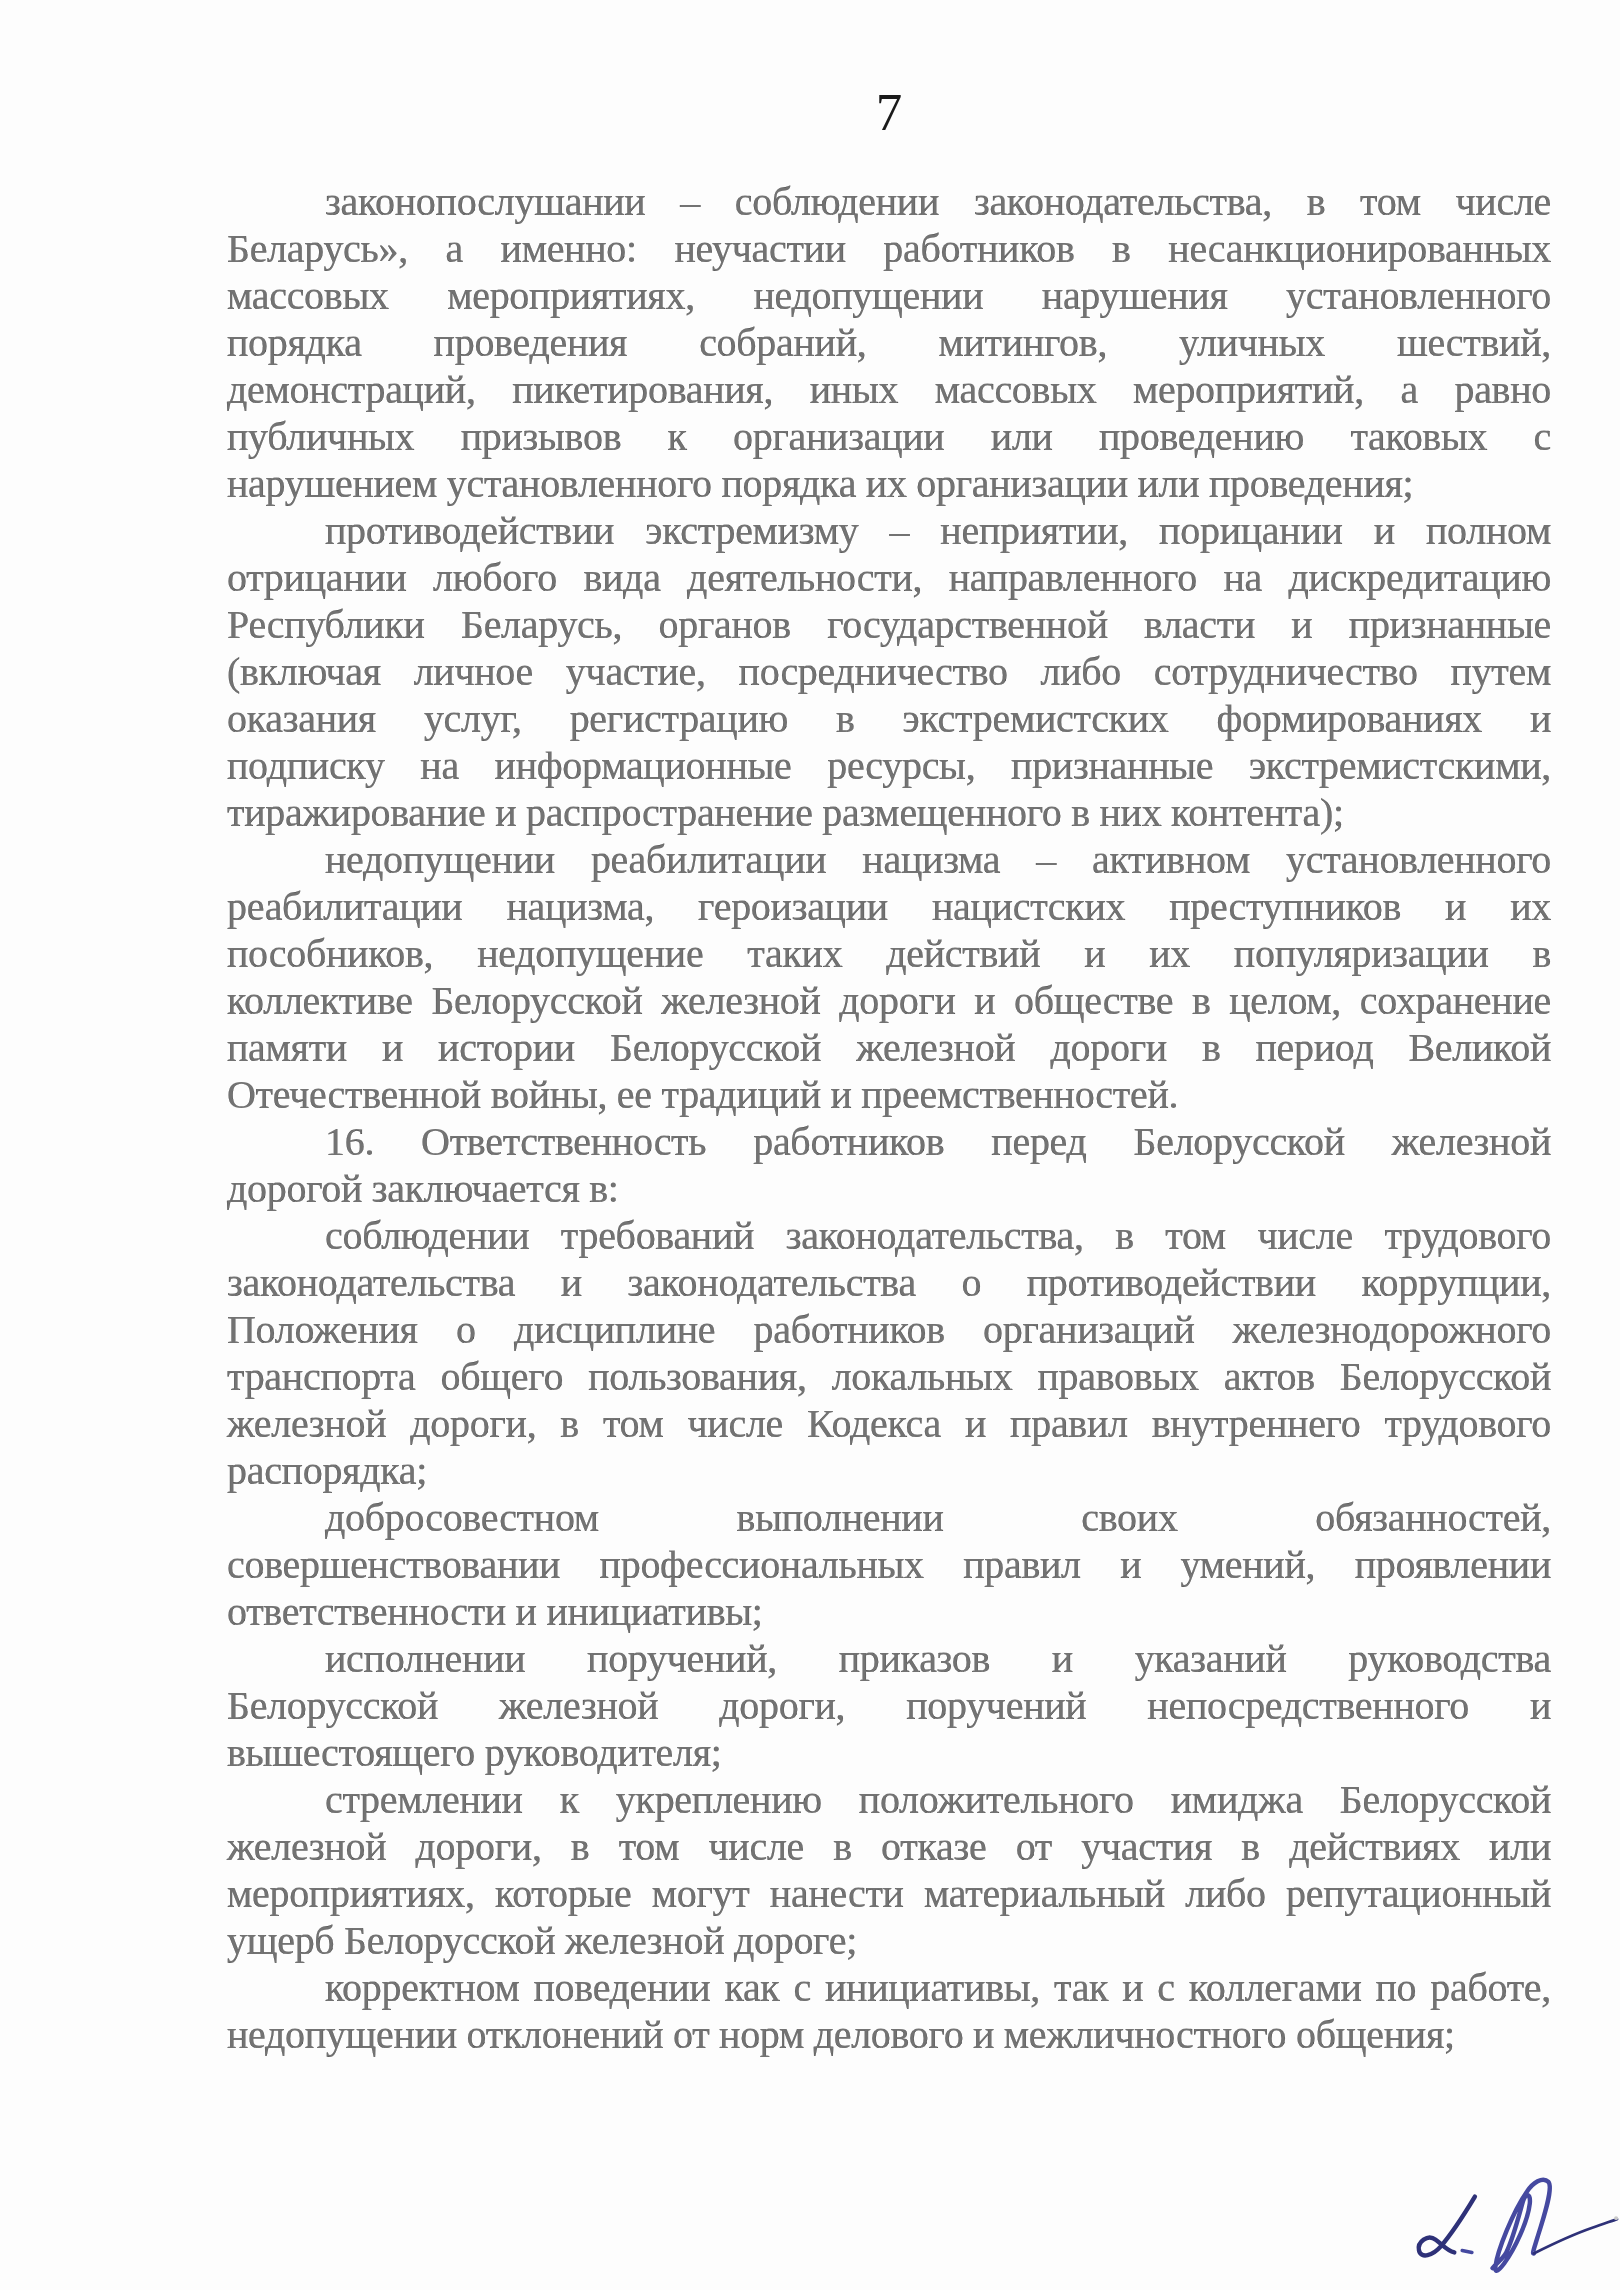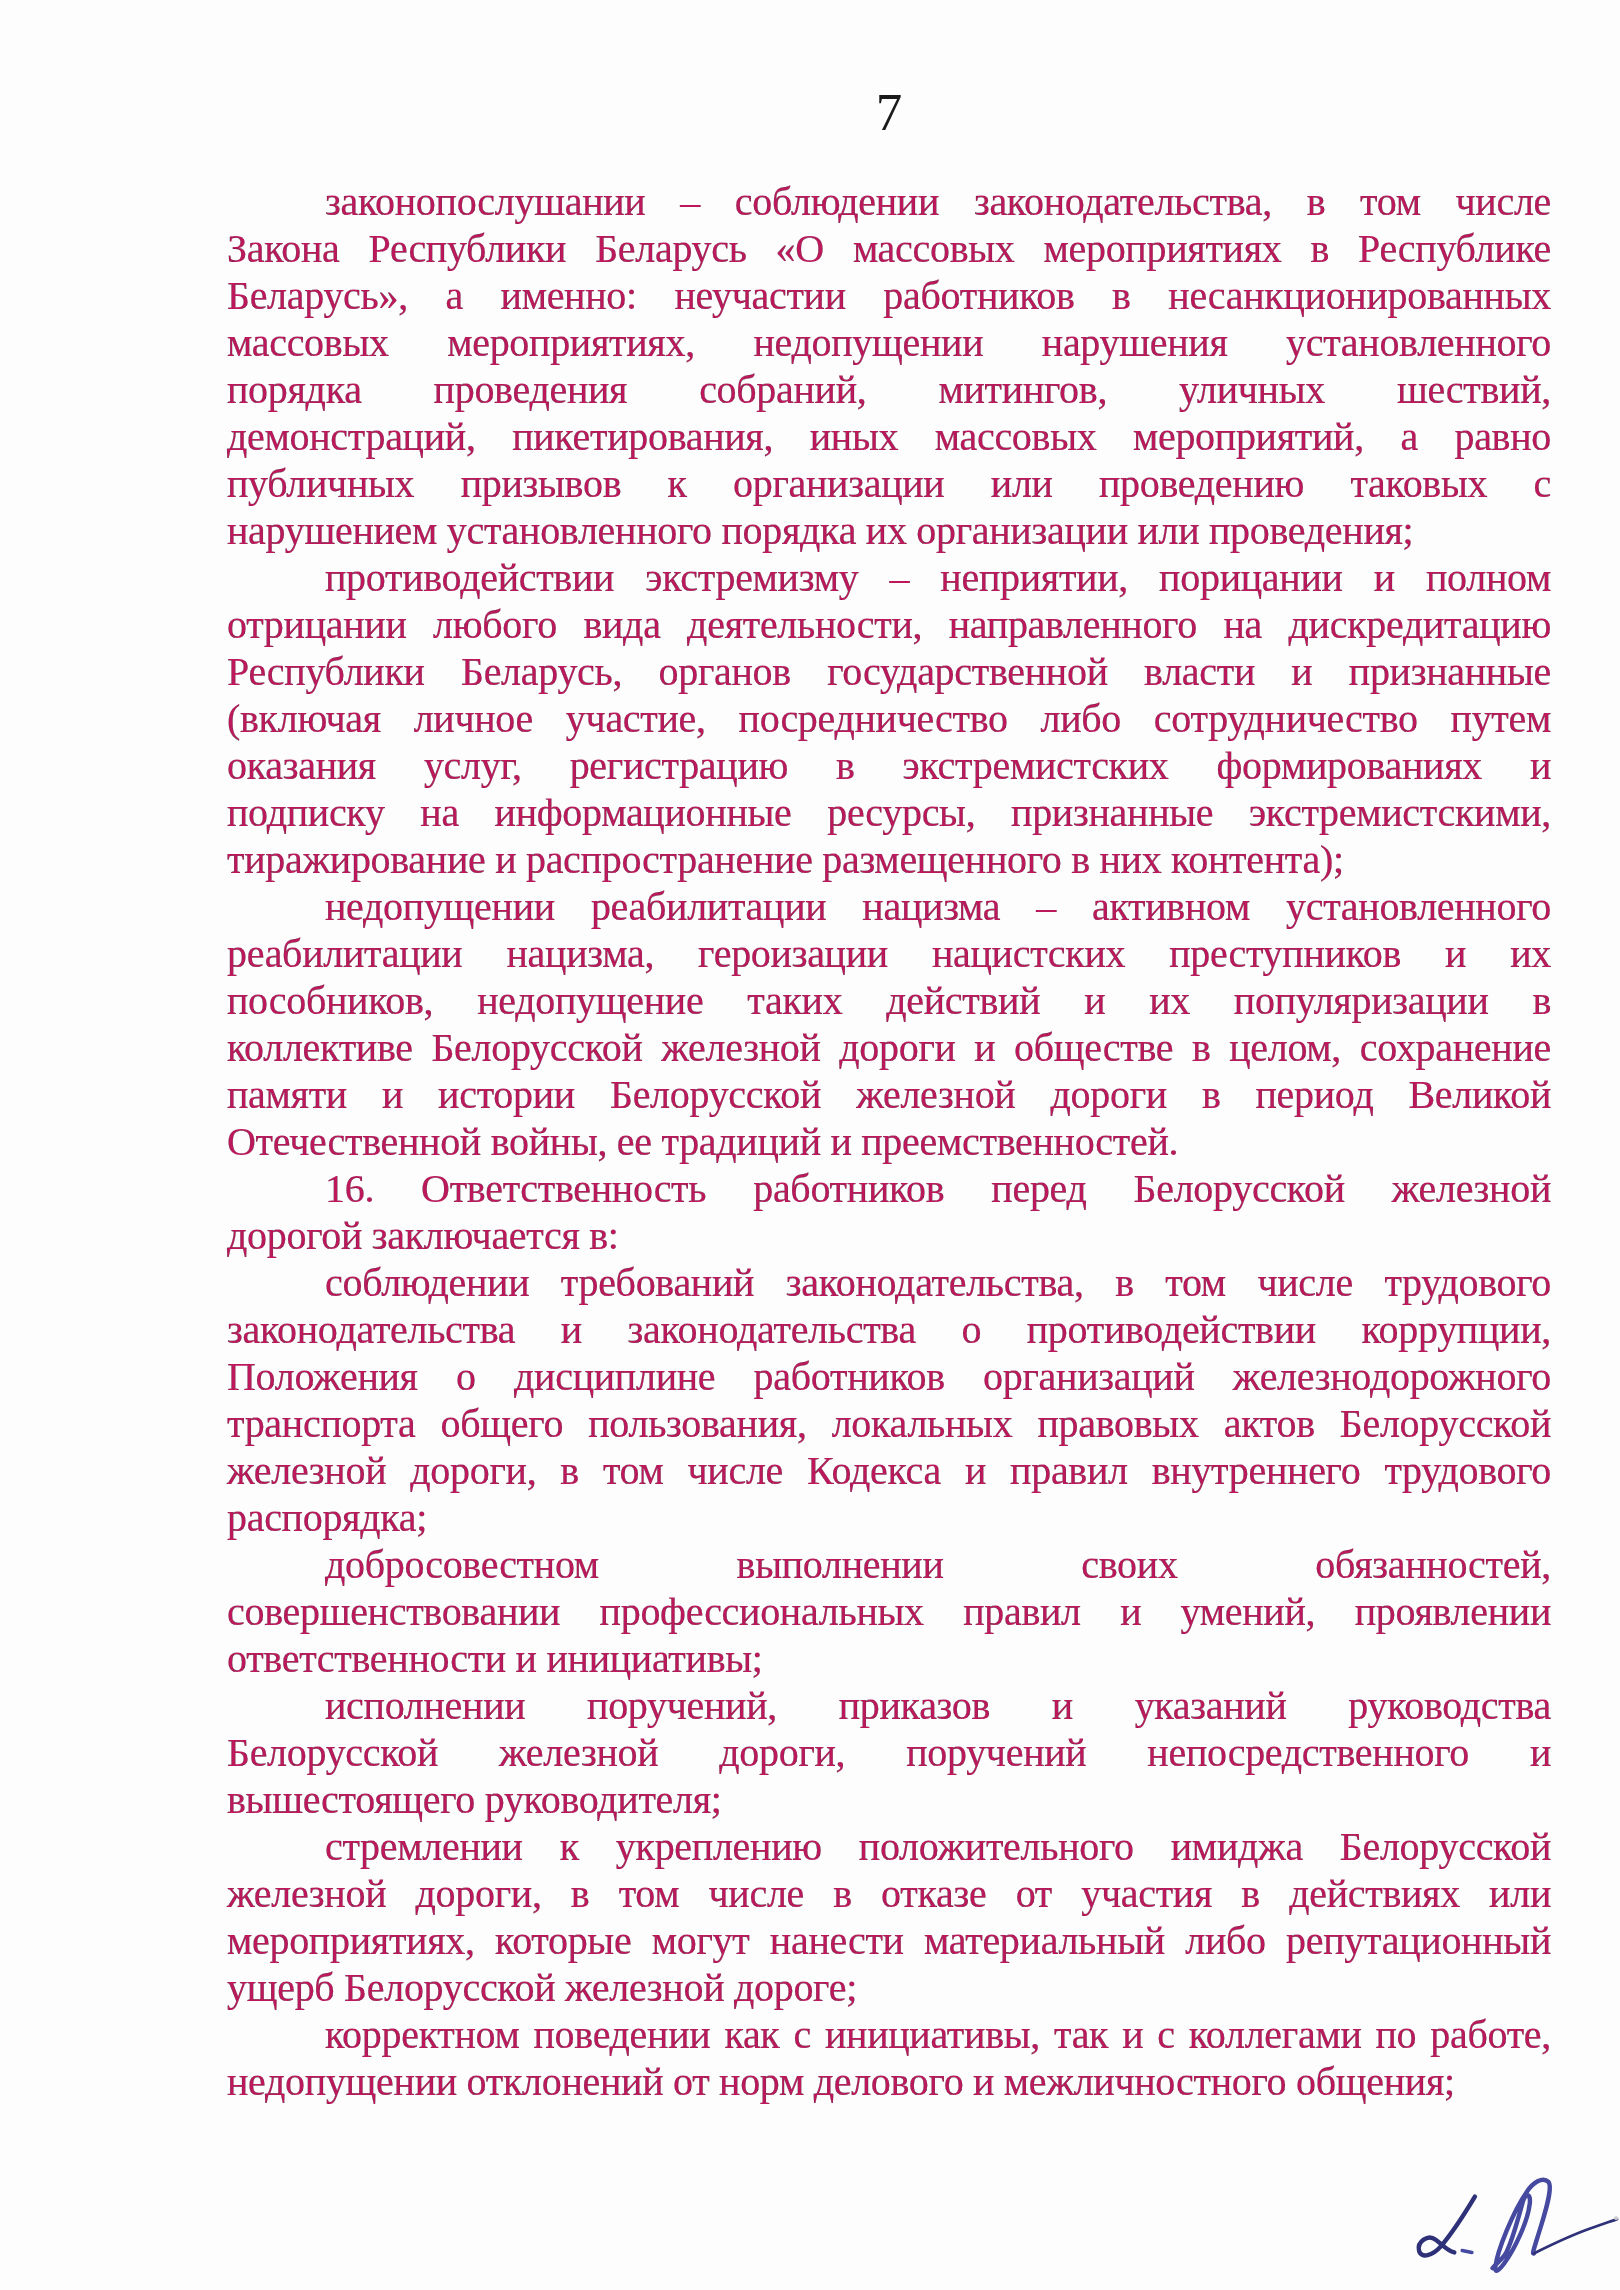--- a/index.html
+++ b/index.html
@@ -23,21 +23,21 @@
     color: #1a1a1a;
   }
   .text-block {
     position: absolute;
     top: 178px;
     left: 227px;
     width: 1324px;
     font-size: 40px;
     line-height: 47px;
     letter-spacing: -0.3px;
-    color: #be185d;
+    color: #737373;
     -webkit-text-stroke: 0.2px #141414;
   }
   .paragraph { margin: 0; padding: 0; }
   .line {
     text-align: justify;
     text-align-last: justify;
     white-space: normal;
   }
   .line.par-first { text-indent: 98px; }
   .line.par-last { text-align-last: left; }
@@ -53,21 +53,20 @@
 </head>
 <body>
 
 <div class="page">
 
   <div class="page-number">7</div>
 
   <main class="text-block">
       <div class="paragraph">
         <div class="line par-first">законопослушании – соблюдении законодательства, в том числе</div>
-        <div class="line">Закона Республики Беларусь «О массовых мероприятиях в Республике</div>
         <div class="line">Беларусь», а именно: неучастии работников в несанкционированных</div>
         <div class="line">массовых мероприятиях, недопущении нарушения установленного</div>
         <div class="line">порядка проведения собраний, митингов, уличных шествий,</div>
         <div class="line">демонстраций, пикетирования, иных массовых мероприятий, а равно</div>
         <div class="line">публичных призывов к организации или проведению таковых с</div>
         <div class="line par-last">нарушением установленного порядка их организации или проведения;</div>
       </div>
       <div class="paragraph">
         <div class="line par-first">противодействии экстремизму – неприятии, порицании и полном</div>
         <div class="line">отрицании любого вида деятельности, направленного на дискредитацию</div>

